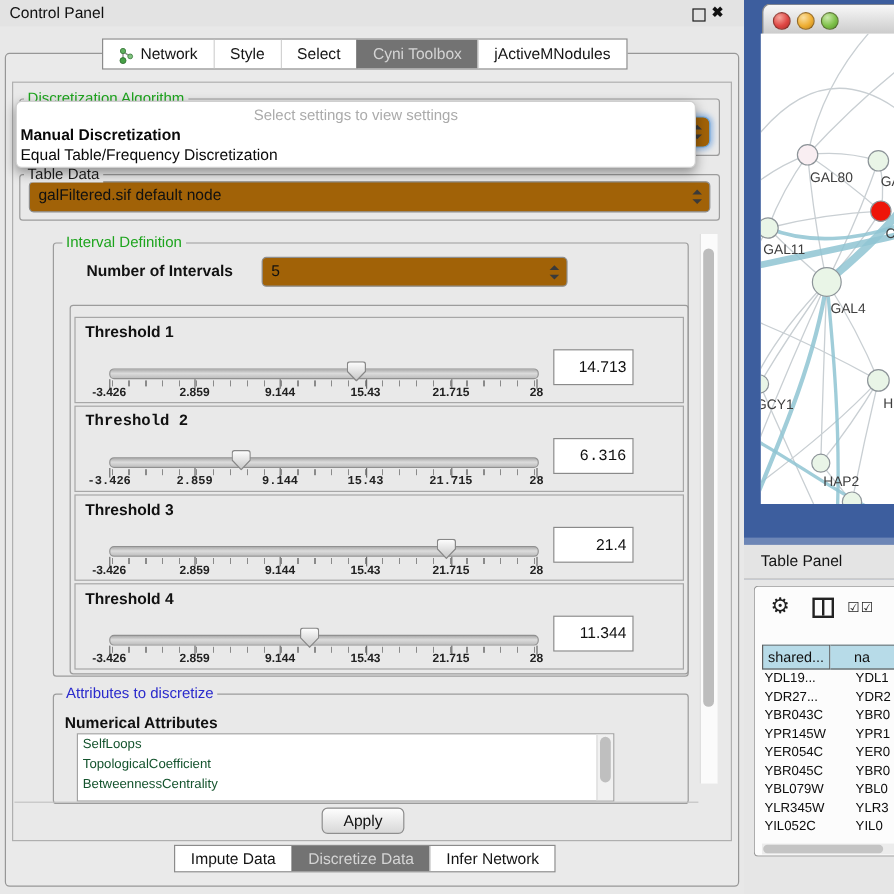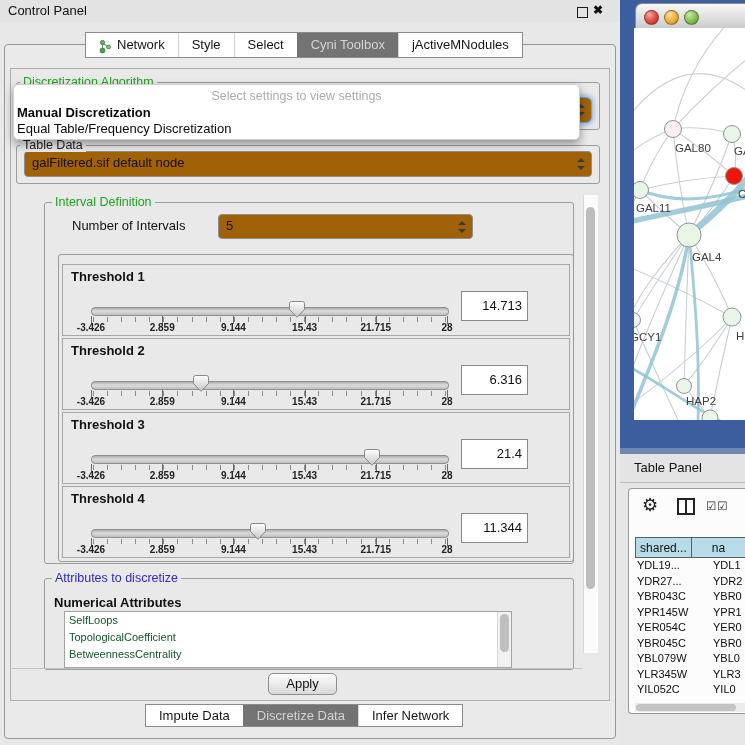--- a/index.html
+++ b/index.html
@@ -157,21 +157,21 @@
   <div id="td-combo" class="combo abs">
     <span class="val">galFiltered.sif default node</span>
     <span class="spinner">
         <i class="up"></i>
         <i class="dn"></i>
       </span>
   </div>
 
   <div class="group abs" style="left:44px;top:202px;width:528px;height:360px"></div>
   <span class="gtitle green abs" style="left:52px;top:195px">Interval Definition</span>
-  <span class="abs" style="left:72px;top:218px;font-size:13px;font-weight:normal;color:#111">Number of Intervals</span>
+  <span class="abs" style="left:72px;top:218px;font-size:13px;font-weight:bold;color:#111">Number of Intervals</span>
   <div id="noi-combo" class="combo abs">
     <span class="val">5</span>
     <span class="spinner">
         <i class="up"></i>
         <i class="dn"></i>
       </span>
   </div>
 
   <div class="group abs" style="left:58px;top:254px;width:514px;height:306px"></div>
   <div id="thr-rows">
@@ -195,21 +195,21 @@
         <div class="majtick" style="left:170.4px"></div>
         <div class="thr-ticklabel" style="left:170.4px">9.144</div>
         <div class="majtick" style="left:241.6px"></div>
         <div class="thr-ticklabel" style="left:241.6px">15.43</div>
         <div class="majtick" style="left:312.8px"></div>
         <div class="thr-ticklabel" style="left:312.8px">21.715</div>
         <div class="majtick" style="left:384.0px"></div>
         <div class="thr-ticklabel" style="left:384.0px">28</div>
         <div class="thr-value">14.713</div>
       </div>
-      <div class="thr-row" style="top: 338px;">
+      <div class="thr-row" style="top: 338px; font-family: Liberation Mono, monospace;">
         <div class="thr-label">Threshold 2</div>
         <div class="thr-track"></div>
         <svg class="thr-thumb" style="left:130.4px" width="16" height="17" viewBox="0 0 16 17">
           <defs>
             <linearGradient id="tg1" x1="0" y1="0" x2="0" y2="1">
               <stop offset="0" stop-color="#FEFEFE"></stop>
               <stop offset="1" stop-color="#C6C6C6"></stop>
             </linearGradient>
           </defs>
           <path d="M2.5 .5 L13.5 .5 Q15.5 .5 15.5 2.5 L15.5 8.5 L8 16.3 L.5 8.5 L.5 2.5 Q.5 .5 2.5 .5 Z" fill="url(#tg1)" stroke="#878787"></path>

